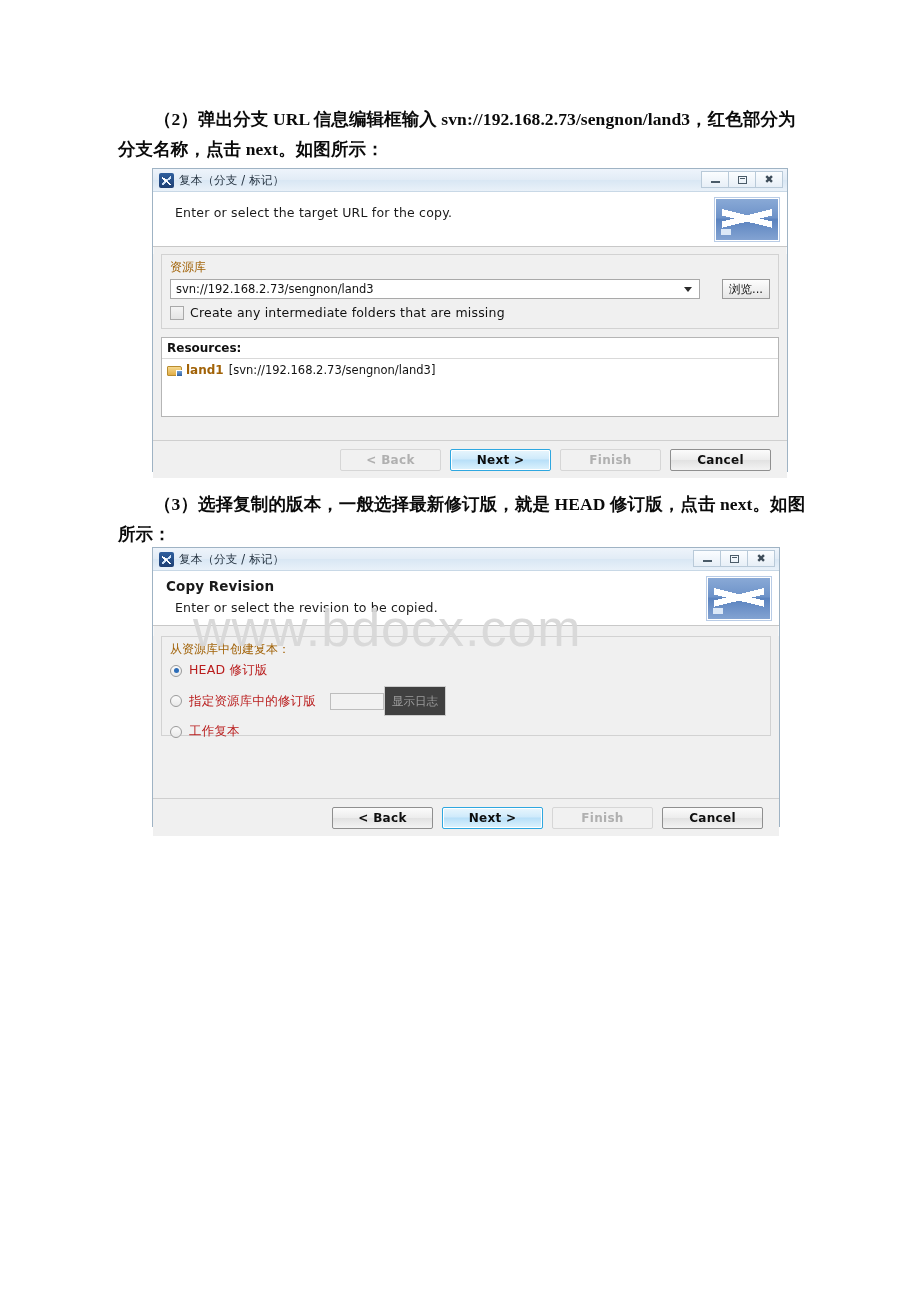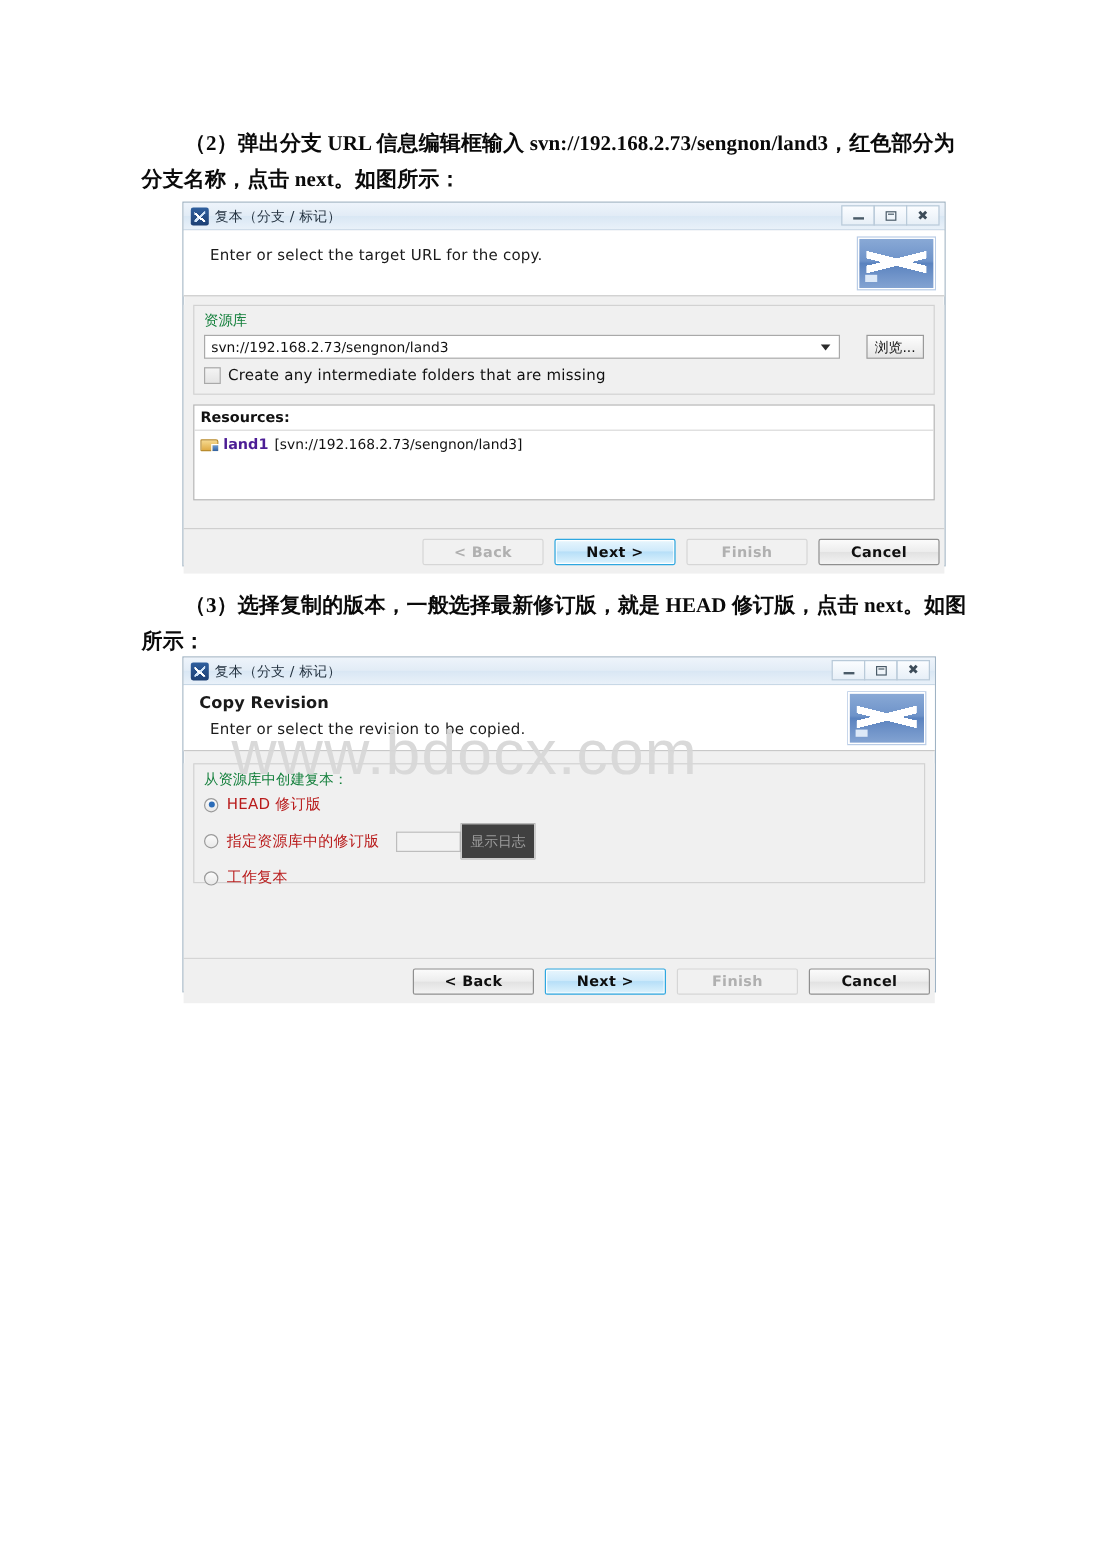--- a/index.html
+++ b/index.html
@@ -159,21 +159,21 @@
   
   .group {
     border: 1px solid #d2d2d2;
     background: #f0f0f0;
     margin: 7px 8px 0 8px;
     padding: 4px 8px 8px 8px;
     position: relative;
   }
   .group-label {
     font-size: 12px;
-    color: #15803d;
+    color: #a16207;
     font-family: "DejaVu Sans", "Liberation Sans", sans-serif;
     margin-bottom: 3px;
   }
   .field-label {
     font-size: 12.5px;
     color: #111;
     font-family: "DejaVu Sans", "Liberation Sans", sans-serif;
     margin: 2px 0 4px 2px;
     letter-spacing: 0.3px;
   }
@@ -273,21 +273,21 @@
     position: absolute;
     right: 0; bottom: 0;
     width: 7px; height: 7px;
     background: linear-gradient(to bottom, #6f9fd8, #2f5f9e);
     border: 1px solid #ffffff;
     box-sizing: border-box;
   }
   .res-name {
     font-size: 12px;
     font-weight: bold;
-    color: #4c1d95;
+    color: #a16207;
     font-family: "DejaVu Sans", "Liberation Sans", sans-serif;
   }
   .res-url {
     font-size: 11.5px;
     color: #111;
     font-family: "DejaVu Sans", "Liberation Sans", sans-serif;
     margin-left: 5px;
   }
 
   
@@ -337,21 +337,21 @@
   }
 
   
   .wizfoot {
     border-top: 1px solid #cfcfcf;
     background: #f0f0f0;
     height: 38px;
     display: flex;
     align-items: center;
     justify-content: flex-end;
-    padding-right: 4px;
+    padding-right: 16px;
     gap: 9px;
     box-sizing: border-box;
   }
   .wbtn {
     width: 101px;
     height: 22px;
     font-size: 12px;
     font-family: "DejaVu Sans", "Liberation Sans", sans-serif;
     font-weight: bold;
     letter-spacing: 0.3px;

